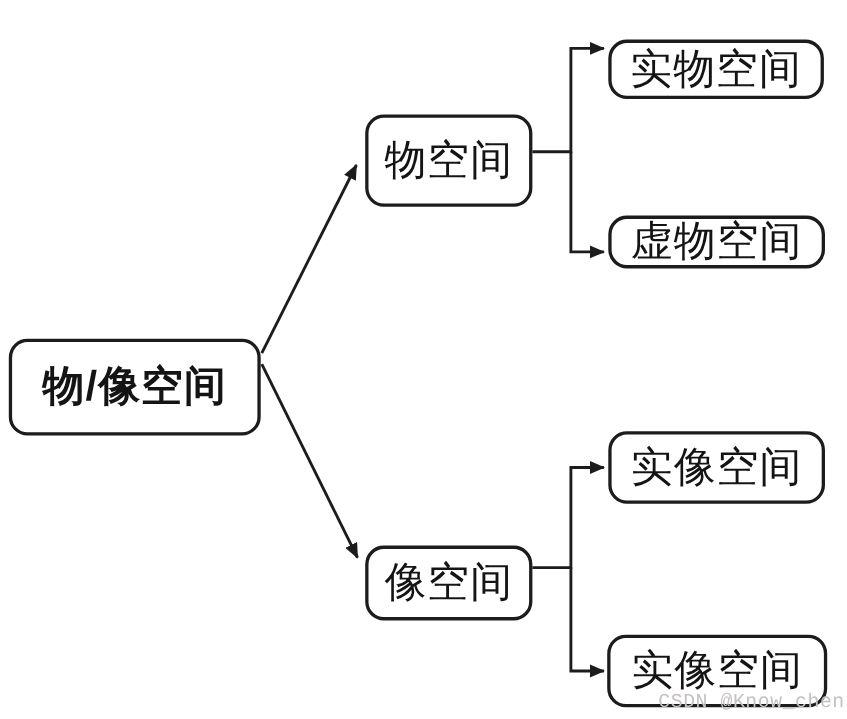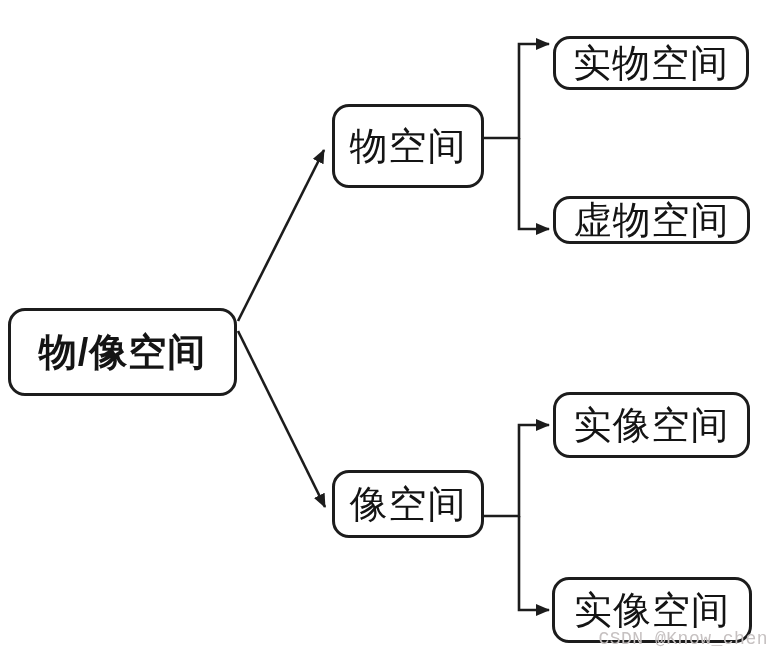--- a/index.html
+++ b/index.html
@@ -93,21 +93,21 @@
   </div>
 
   <div class="node" style="left:553px; top:12px; width:196px; height:54px;margin-top:24px;">
     <span>实物空间</span>
   </div>
 
   <div class="node" style="left:553px; top:196px; width:197px; height:48px;">
     <span>虚物空间</span>
   </div>
 
-  <div class="node" style="left:332px; top:470px; width:152px; height:68px;">
+  <div class="node" style="left:332px; top:496px; width:152px; height:68px;">
     <span>像空间</span>
   </div>
 
   <div class="node" style="left:553px; top:392px; width:197px; height:66px;align-items:center;">
     <span>实像空间</span>
   </div>
 
   <div class="node" style="left:552px; top:577px; width:200px; height:66px;">
     <span>实像空间</span>
   </div>

